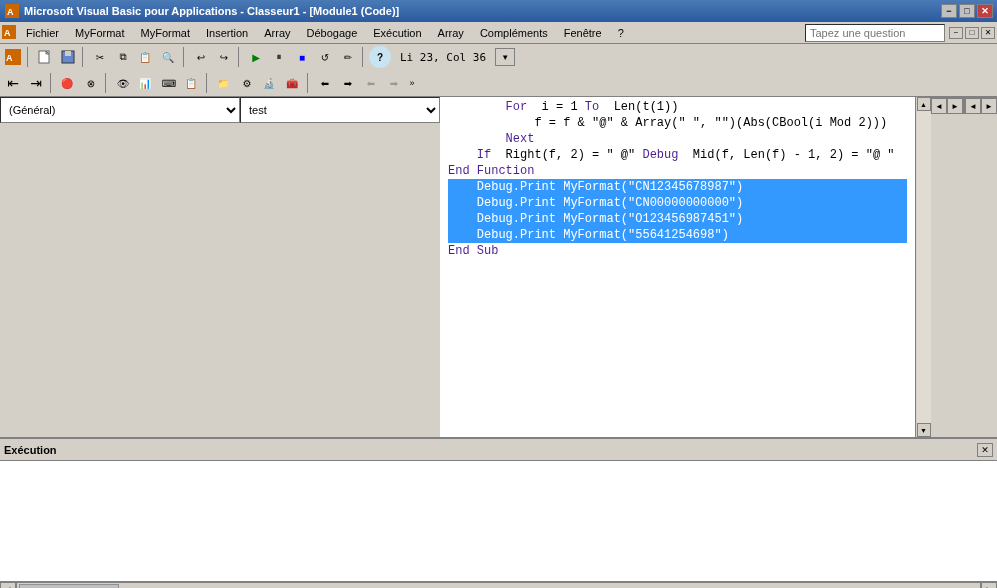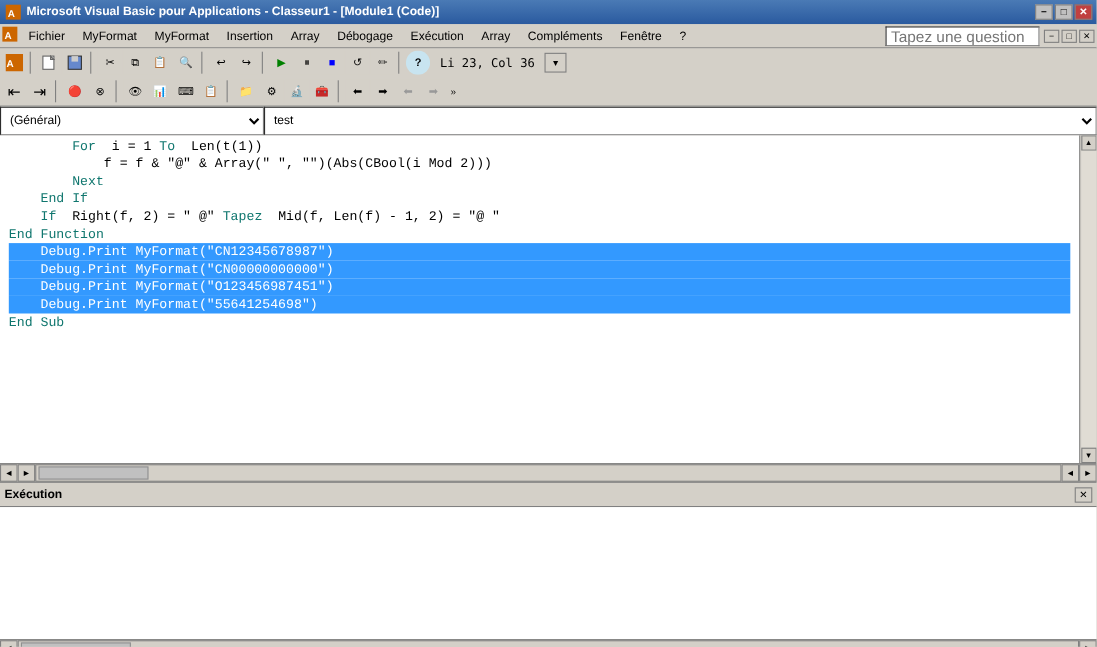--- a/index.html
+++ b/index.html
@@ -68,21 +68,21 @@
       font-size: 11px;
       height: 20px;
       display: flex;
       align-items: center;
     }
     .search-box {
       margin-left: auto;
       background: white;
       border: 1px inset #808080;
       padding: 1px 4px;
-      font-size: 14px;
+      font-size: 11px;
       width: 140px;
       height: 18px;
       color: #808080;
     }
     .win-controls-menu {
       display: flex;
       align-items: center;
       gap: 2px;
       margin-left: 4px;
     }
@@ -185,21 +185,21 @@
 
     .code-line {
       white-space: pre;
       height: 16px;
       min-width: max-content;
     }
     .code-line.selected {
       background: #3399ff;
       color: white;
     }
-    .keyword { color: #0f766e; }
+    .keyword { color: #4c1d95; }
 
     
     #bottom-area {
       border-top: 2px solid #808080;
     }
     #execution-bar {
       background: #d4d0c8;
       height: 22px;
       display: flex;
       align-items: center;
@@ -232,21 +232,21 @@
     #bottom-scrollbar {
       height: 16px;
       background: #d4d0c8;
       border-top: 1px solid #808080;
       display: flex;
       align-items: center;
     }
 
     #editor-wrapper {
       display: flex;
-      flex-direction: column;
+      flex-direction: row;
       height: 340px;
     }
     #editor-main {
       display: flex;
       flex: 1;
       overflow: hidden;
     }
     #vertical-scrollbar {
       width: 16px;
       background: #d4d0c8;
@@ -437,22 +437,21 @@
       <option>test</option>
     </select>
   </div>
 
   <div id="editor-main">
     <div id="code-editor">
 
     <div class="code-line">        <span class="keyword">For </span> i = 1 <span class="keyword">To </span> Len(t(1))</div>
         <div class="code-line">            f = f &amp; "@" &amp; Array(" ", "")(Abs(CBool(i Mod 2)))</div>
         <div class="code-line">        <span class="keyword">Next</span></div>
-        <div class="code-line">    <span class="keyword">End <span class="keyword">If </span></span></div>
-        <div class="code-line">    <span class="keyword">If </span> Right(f, 2) = " @" <span class="keyword">Tapez </span> Mid(f, Len(f) - 1, 2) = "@ "</div>
+        <div class="code-line">    <span class="keyword">If </span> Right(f, 2) = " @" <span class="keyword">Debug </span> Mid(f, Len(f) - 1, 2) = "@ "</div>
         <div class="code-line"><span class="keyword">End Function</span></div>
         <div class="code-line selected">    Debug.Print MyFormat("CN12345678987")</div>
         <div class="code-line selected">    Debug.Print MyFormat("CN00000000000")</div>
         <div class="code-line selected">    Debug.Print MyFormat("O123456987451")</div>
         <div class="code-line selected">    Debug.Print MyFormat("55641254698")</div>
         <div class="code-line"><span class="keyword">End <span class="keyword">Sub </span></span></div>
       </div>
     <div id="vertical-scrollbar">
       <div class="v-scroll-btn">▲</div>
       <div class="v-scroll-track"></div>

